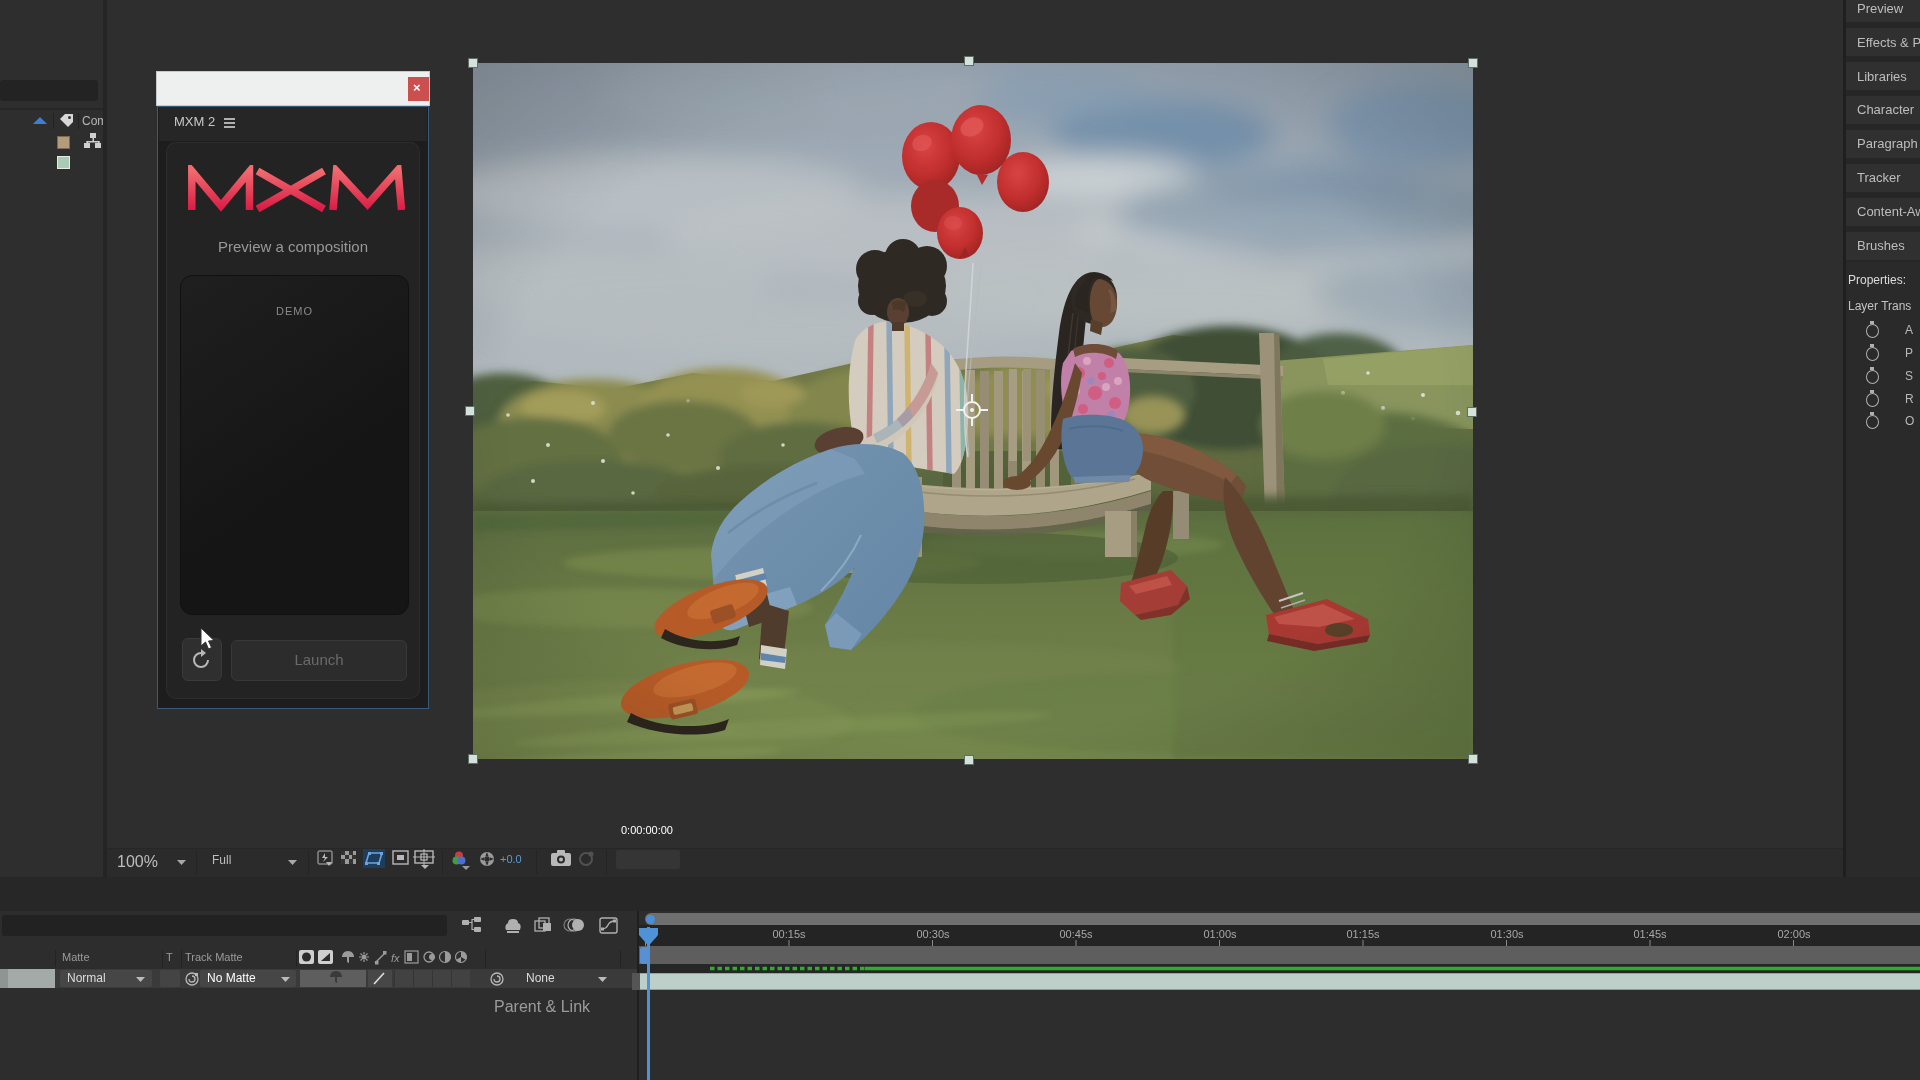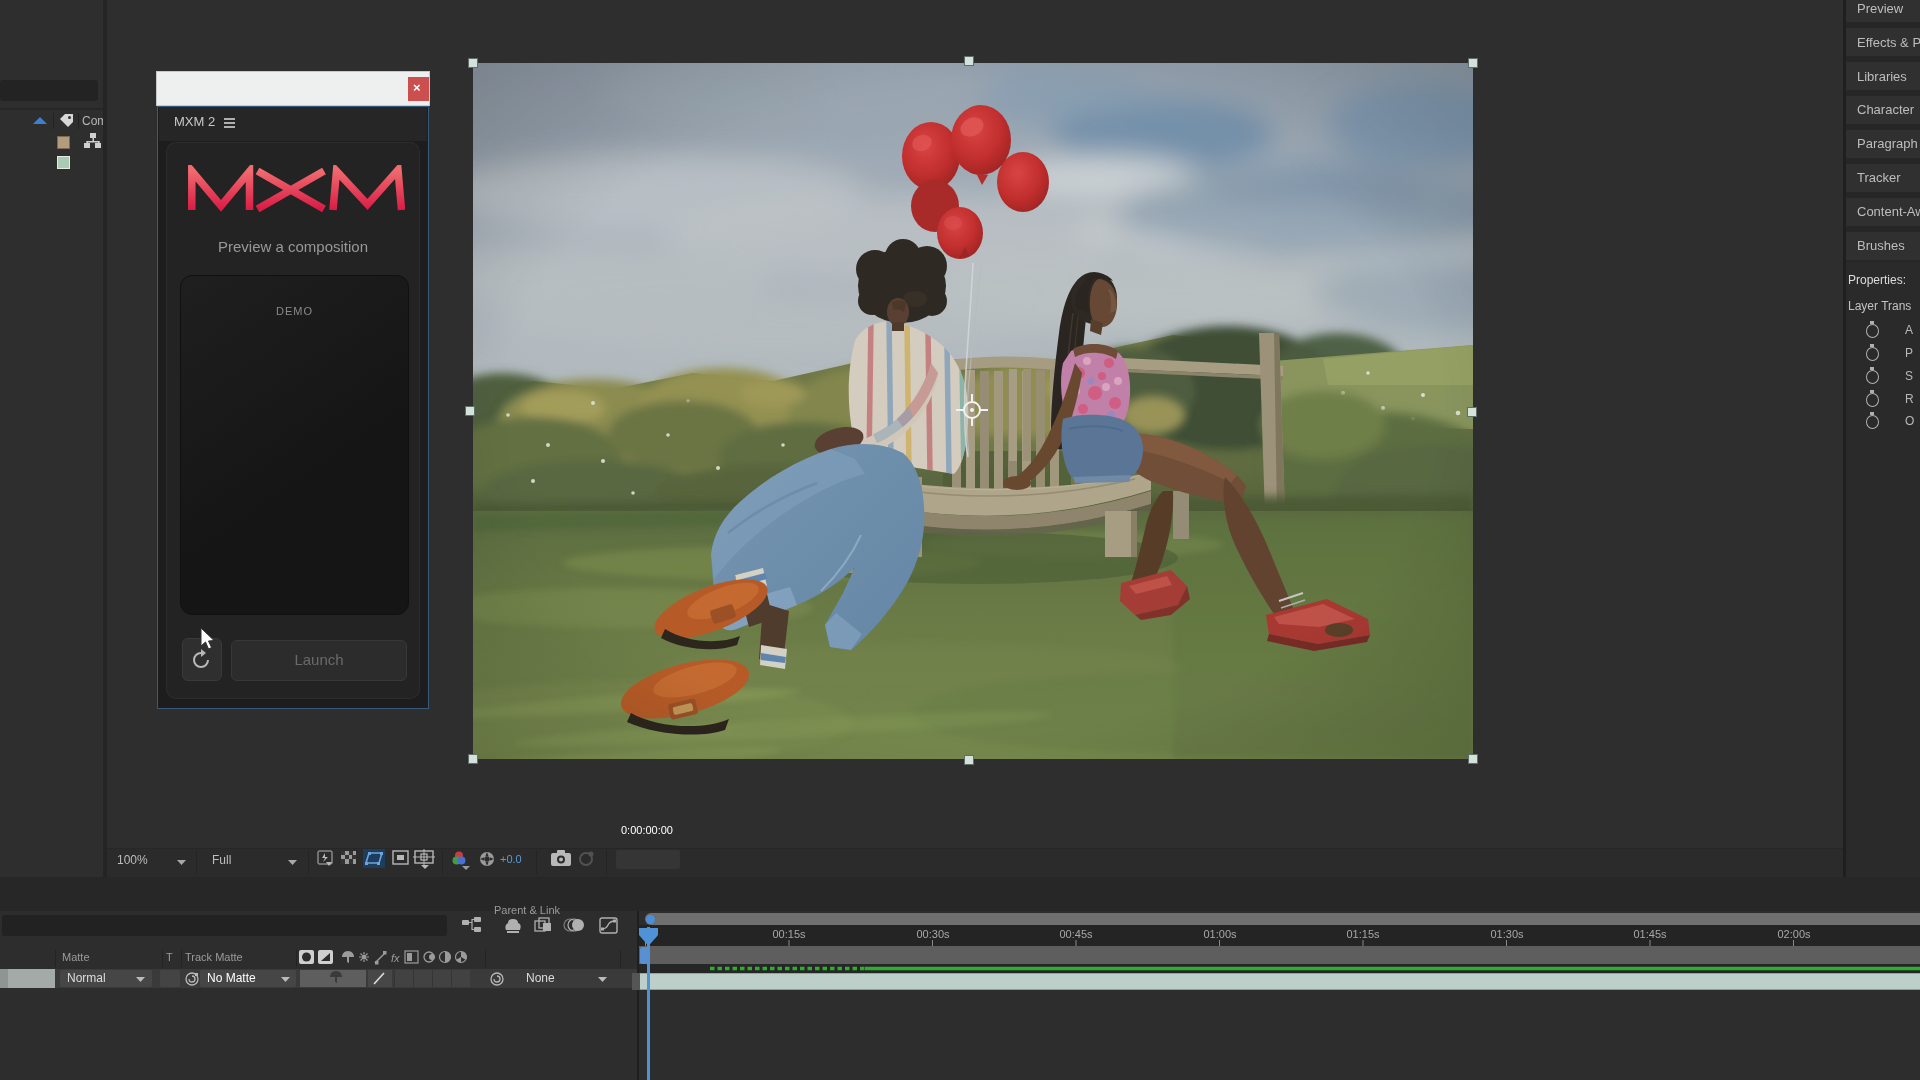--- a/index.html
+++ b/index.html
@@ -80,21 +80,21 @@
   <div class="swrow" style="top:390px">
       <span class="swl">R</span>
     </div>
   <div class="swrow" style="top:412px">
       <span class="swl">O</span>
     </div>
 </div>
 
 <div class="abs" style="left:107px;top:848px;width:1736px;height:29px;background:#2b2b2b;border-top:1px solid #272727"></div>
 <div id="toolbar">
-  <div class="abs" style="left:117px;top:853px;color:#bdbdbd;font-size:12px">100%</div>
+  <div class="abs" style="left:117px;top:853px;color:#bdbdbd;font-size:16px">100%</div>
   <svg class="abs" style="left:177px;top:860px" width="9" height="5">
       <polygon points="0,0 9,0 4.5,5" fill="#a8a8a8"></polygon>
     </svg>
   <div class="abs" style="left:196px;top:850px;width:1px;height:24px;background:#242424"></div>
   <div class="abs" style="left:212px;top:853px;color:#bdbdbd;font-size:12px">Full</div>
   <svg class="abs" style="left:288px;top:860px" width="9" height="5">
       <polygon points="0,0 9,0 4.5,5" fill="#a8a8a8"></polygon>
     </svg>
   <div class="abs" style="left:308px;top:850px;width:1px;height:24px;background:#242424"></div>
   <svg class="abs" style="left:317px;top:849px" width="130" height="20">
@@ -208,21 +208,21 @@
 
   <div class="abs" style="left:55px;top:950px;width:1px;height:17px;background:#232323"></div>
   <div class="abs" style="left:162px;top:950px;width:1px;height:17px;background:#232323"></div>
   <div class="abs" style="left:181px;top:950px;width:1px;height:17px;background:#232323"></div>
   <div class="abs" style="left:296px;top:950px;width:1px;height:17px;background:#232323"></div>
   <div class="abs" style="left:485px;top:950px;width:1px;height:17px;background:#232323"></div>
   <div class="abs" style="left:620px;top:950px;width:1px;height:17px;background:#232323"></div>
   <div class="abs" style="left:62px;top:951px;color:#9b9b9b;font-size:11px">Matte</div>
   <div class="abs" style="left:166px;top:951px;color:#9b9b9b;font-size:11px">T</div>
   <div class="abs" style="left:185px;top:951px;color:#9b9b9b;font-size:11px">Track Matte</div>
-  <div class="abs" style="left:494px;top:904px;color:#9b9b9b;font-size:11px">Parent &amp; Link</div>
+  <div class="abs" style="left:494px;top:998px;color:#9b9b9b;font-size:16px">Parent &amp; Link</div>
   <svg class="abs" style="left:299px;top:950px" width="175" height="16">
     <rect x="0" y="0" width="15" height="14" fill="#cfcfcf" rx="2"></rect>
       <circle cx="7.5" cy="7" r="4.5" fill="#2d2d2d"></circle>
     <rect x="19" y="0" width="15" height="14" fill="#cfcfcf" rx="2"></rect>
       <path d="M22,11 L31,3 L31,11 Z" fill="#2d2d2d"></path>
     <g fill="#9b9b9b">
       <g transform="translate(43,1)">
           <path d="M6,0 C2,0 0,3 0,6 L5,6 L5,10 Q5,12 7,12 L7,6 L12,6 C12,3 10,0 6,0 Z"></path>
         </g>
       <g transform="translate(60,2)">

